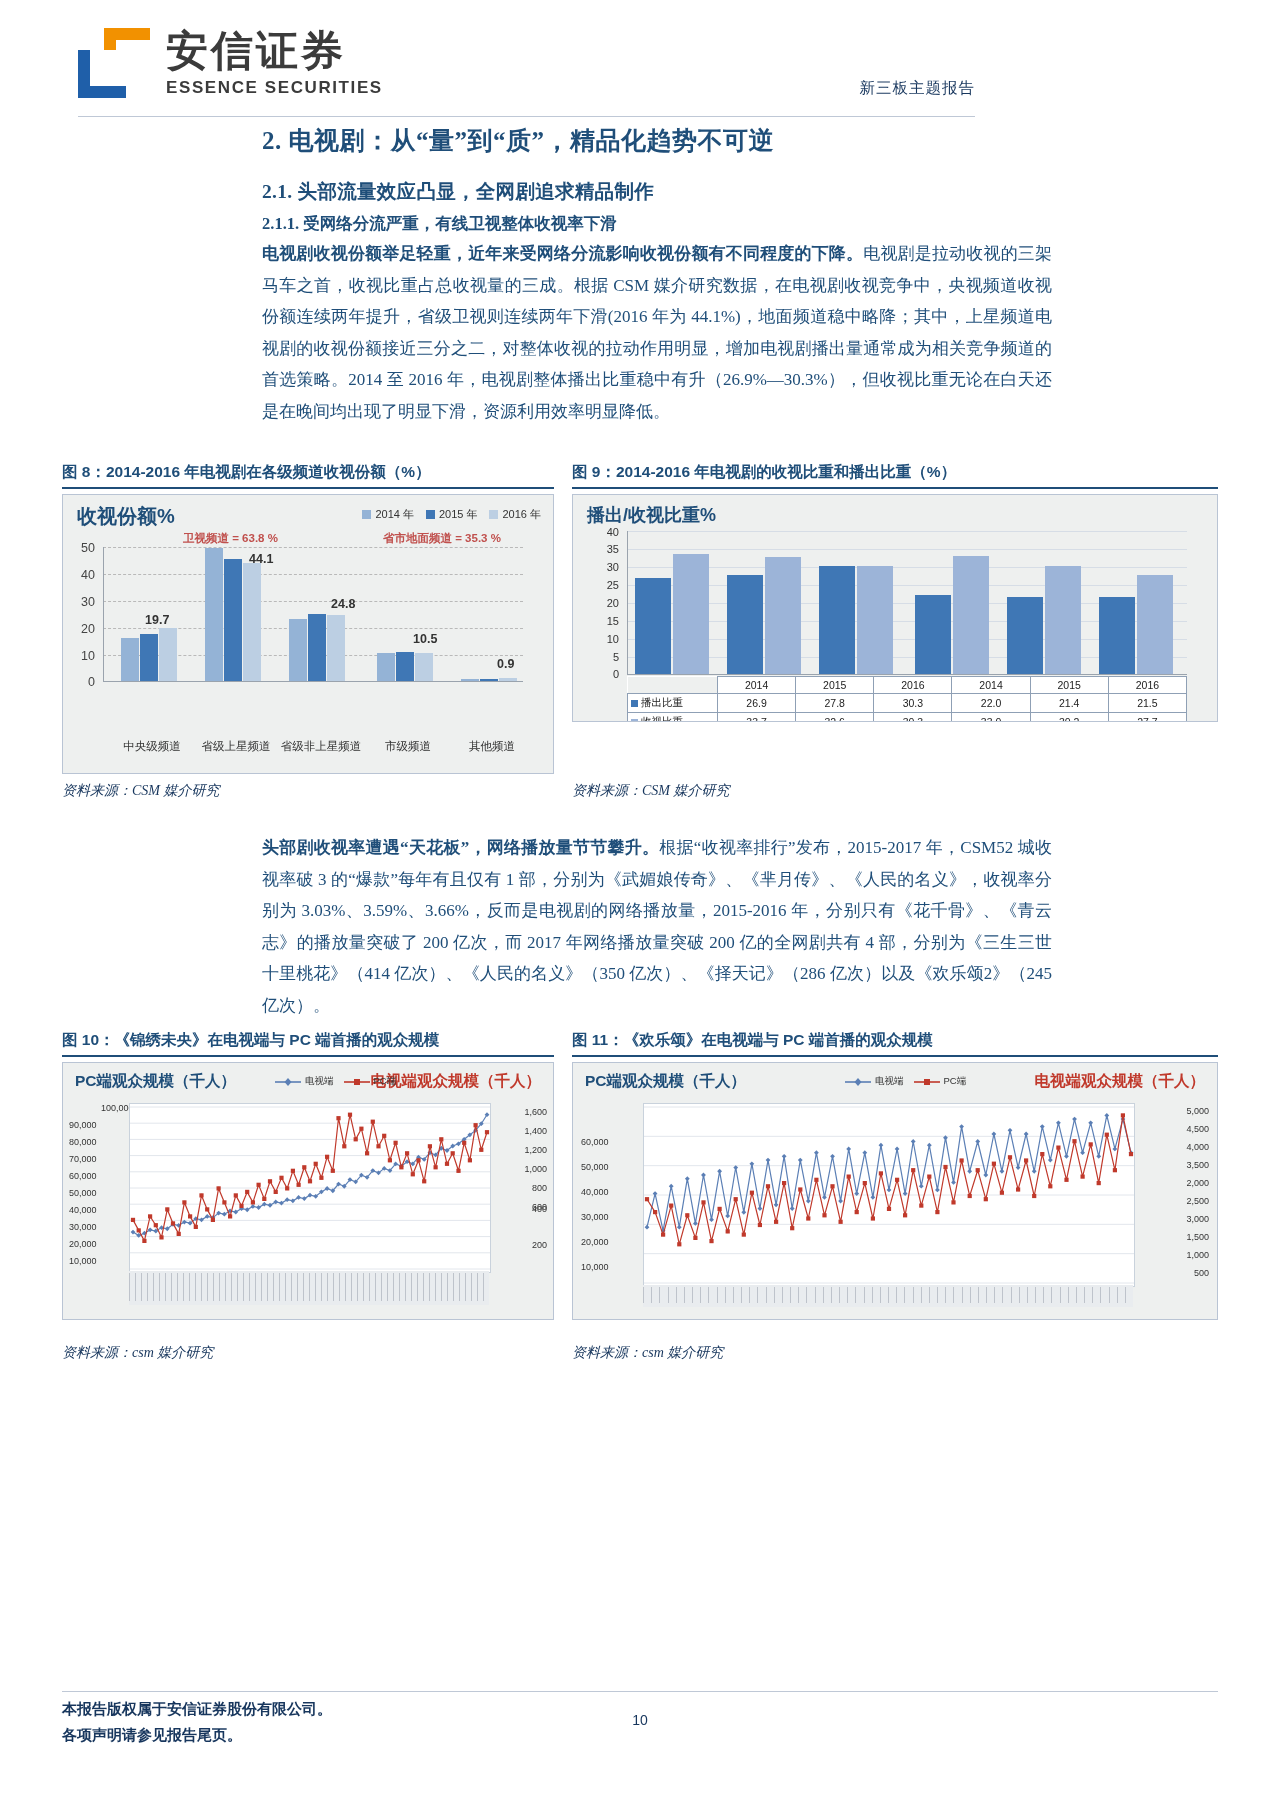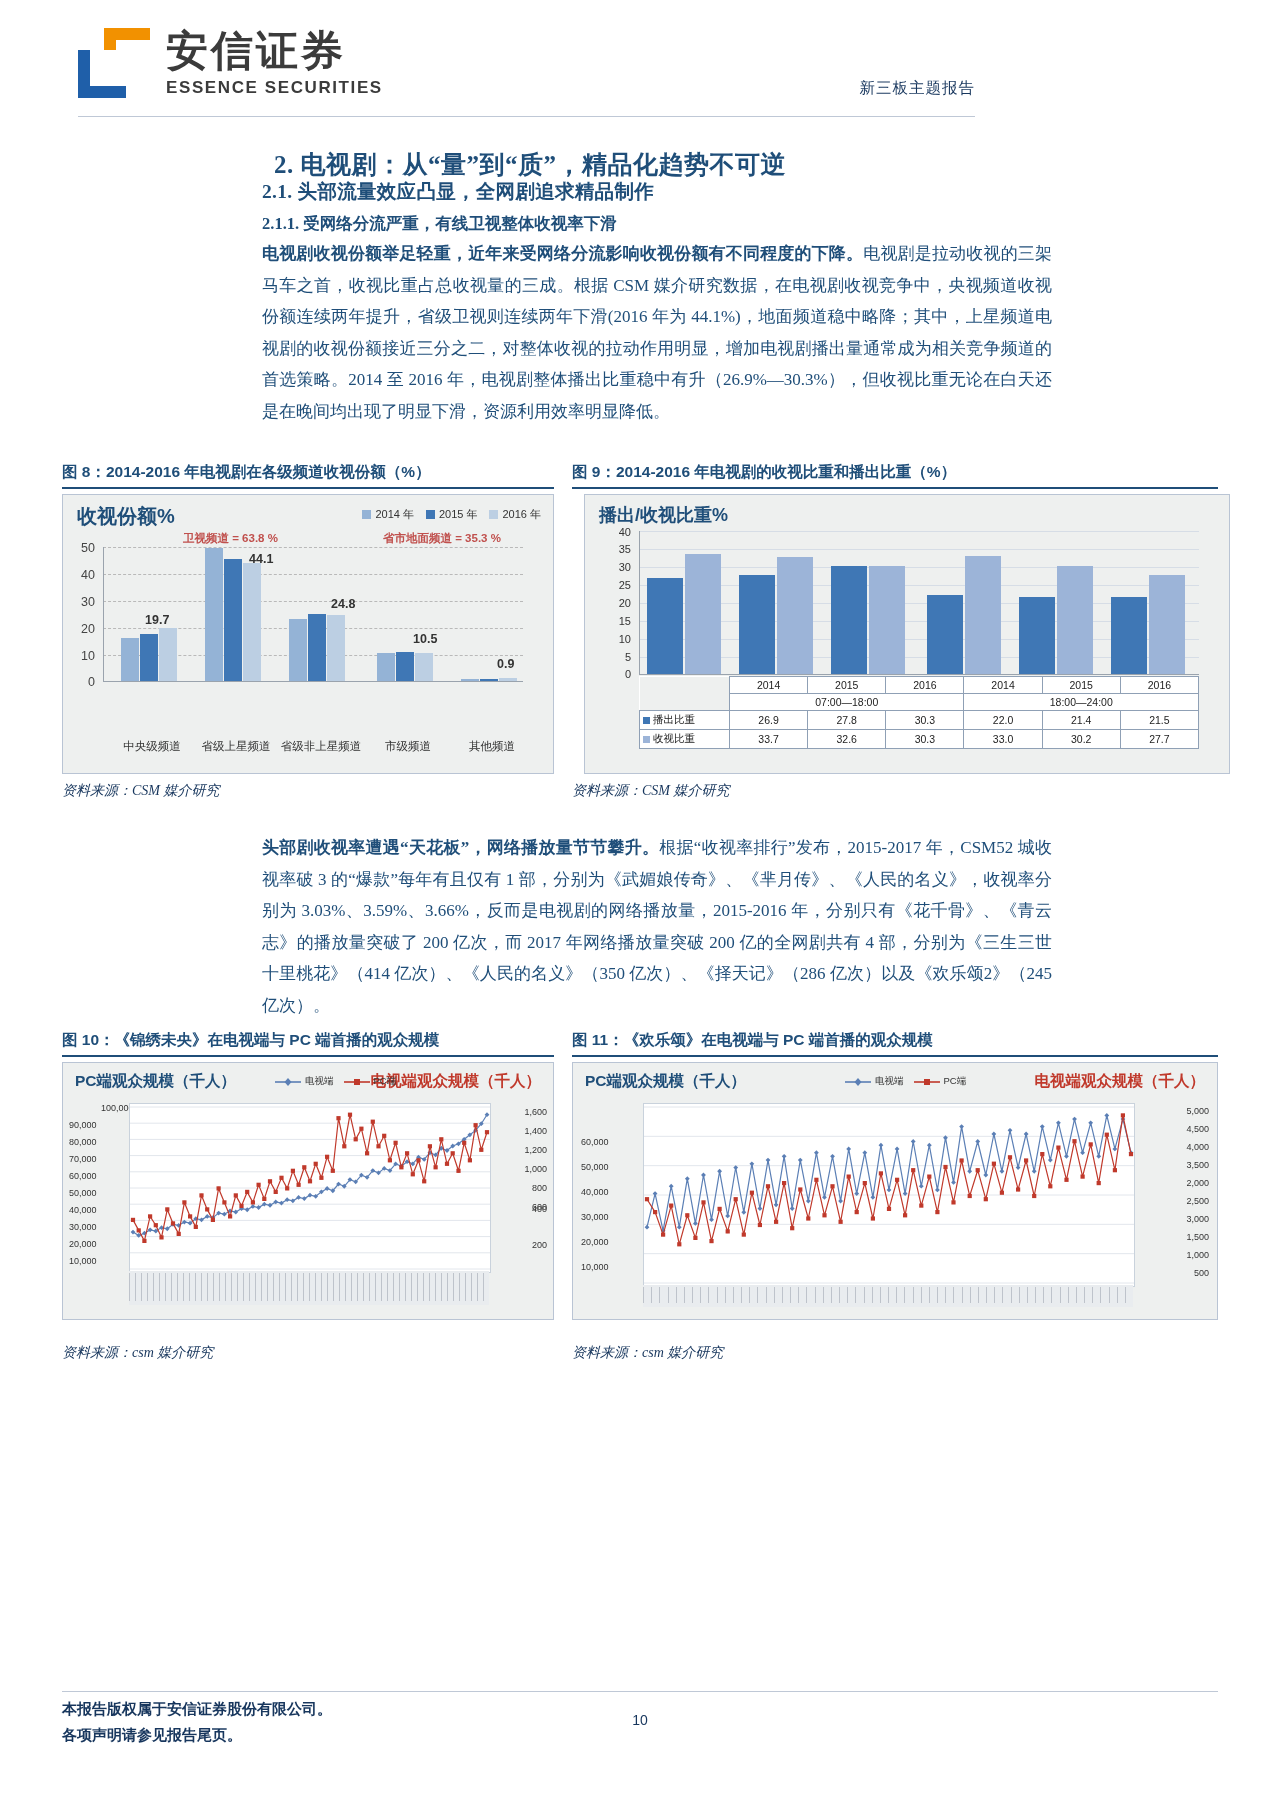--- a/index.html
+++ b/index.html
@@ -55,22 +55,22 @@
     position:absolute;right:62px;top:78px;
     font-family:"Liberation Serif","DejaVu Serif",serif;
     font-size:15.5px;color:#17365d;letter-spacing:1px;
   }
   .header-rule{
     position:absolute;left:62px;right:62px;top:116px;height:1px;background:#bfc8d6;
   }
 
   
   .h1{
-    position:absolute;left:262px;top:148px;width:820px;
-    font-size:25px;font-weight:700;color:#1f4e79;letter-spacing:.5px;margin-left:12px;
+    position:absolute;left:262px;top:124px;width:820px;
+    font-size:25px;font-weight:700;color:#1f4e79;letter-spacing:.5px;
   }
   .h2{
     position:absolute;left:262px;top:178px;width:820px;
     font-size:19.5px;font-weight:700;color:#1f4e79;letter-spacing:.3px;
   }
   .h3{
     position:absolute;left:262px;top:213px;width:820px;
     font-size:16.5px;font-weight:700;color:#1f4e79;
   }
 
@@ -308,21 +308,21 @@
       <div class="bar c14" style="left:6px;width:18px;height:2px;"></div>
       <div class="bar c15" style="left:25px;width:18px;height:2px;"></div>
       <div class="bar c16" style="left:44px;width:18px;height:3px;"></div>
       <div class="dlabel" style="left:42px;top:110px;">0.9</div>
       <div class="xlabel" style="left:-4px;width:82px;">其他频道</div>
     </div>
   </div>
   <div class="fig-src" style="left:62px;top:782px;">资料来源：CSM 媒介研究</div>
 
   <div class="fig-cap" style="left:572px;top:462px;width:646px;">图 9：2014-2016 年电视剧的收视比重和播出比重（%）</div>
-  <div class="fig-box" style="left:584px;top:494px;width:646px;height:280px;padding-left:44px;">
+  <div class="fig-box" style="left:572px;top:494px;width:646px;height:228px;padding-left:44px;">
     <div class="f9-title">播出/收视比重%</div>
 
     <div class="f9-ylab" style="top:31px;">40</div>
     <div class="f9-ylab" style="top:48px;">35</div>
     <div class="f9-ylab" style="top:66px;">30</div>
     <div class="f9-ylab" style="top:84px;">25</div>
     <div class="f9-ylab" style="top:102px;">20</div>
     <div class="f9-ylab" style="top:120px;">15</div>
     <div class="f9-ylab" style="top:138px;">10</div>
     <div class="f9-ylab" style="top:156px;">5</div>
@@ -367,25 +367,20 @@
     <table class="f9-tbl" style="width:560px;">
       <tbody>
           <tr>
         <td class="hd" style="border:none;background:#eef0ef;"></td>
         <td>2014</td>
         <td>2015</td>
         <td>2016</td>
         <td>2014</td>
         <td>2015</td>
         <td>2016</td>
-      </tr>
-      <tr>
-        <td class="hd" style="border:none;background:#eef0ef;"></td>
-        <td colspan="3">07:00—18:00</td>
-        <td colspan="3">18:00—24:00</td>
       </tr>
       <tr>
         <td class="hd"><span class="swatch" style="background:#3f77b5"></span><span>播出比重</span></td>
         <td>26.9</td>
         <td>27.8</td>
         <td>30.3</td>
         <td>22.0</td>
         <td>21.4</td>
         <td>21.5</td>
       </tr>

